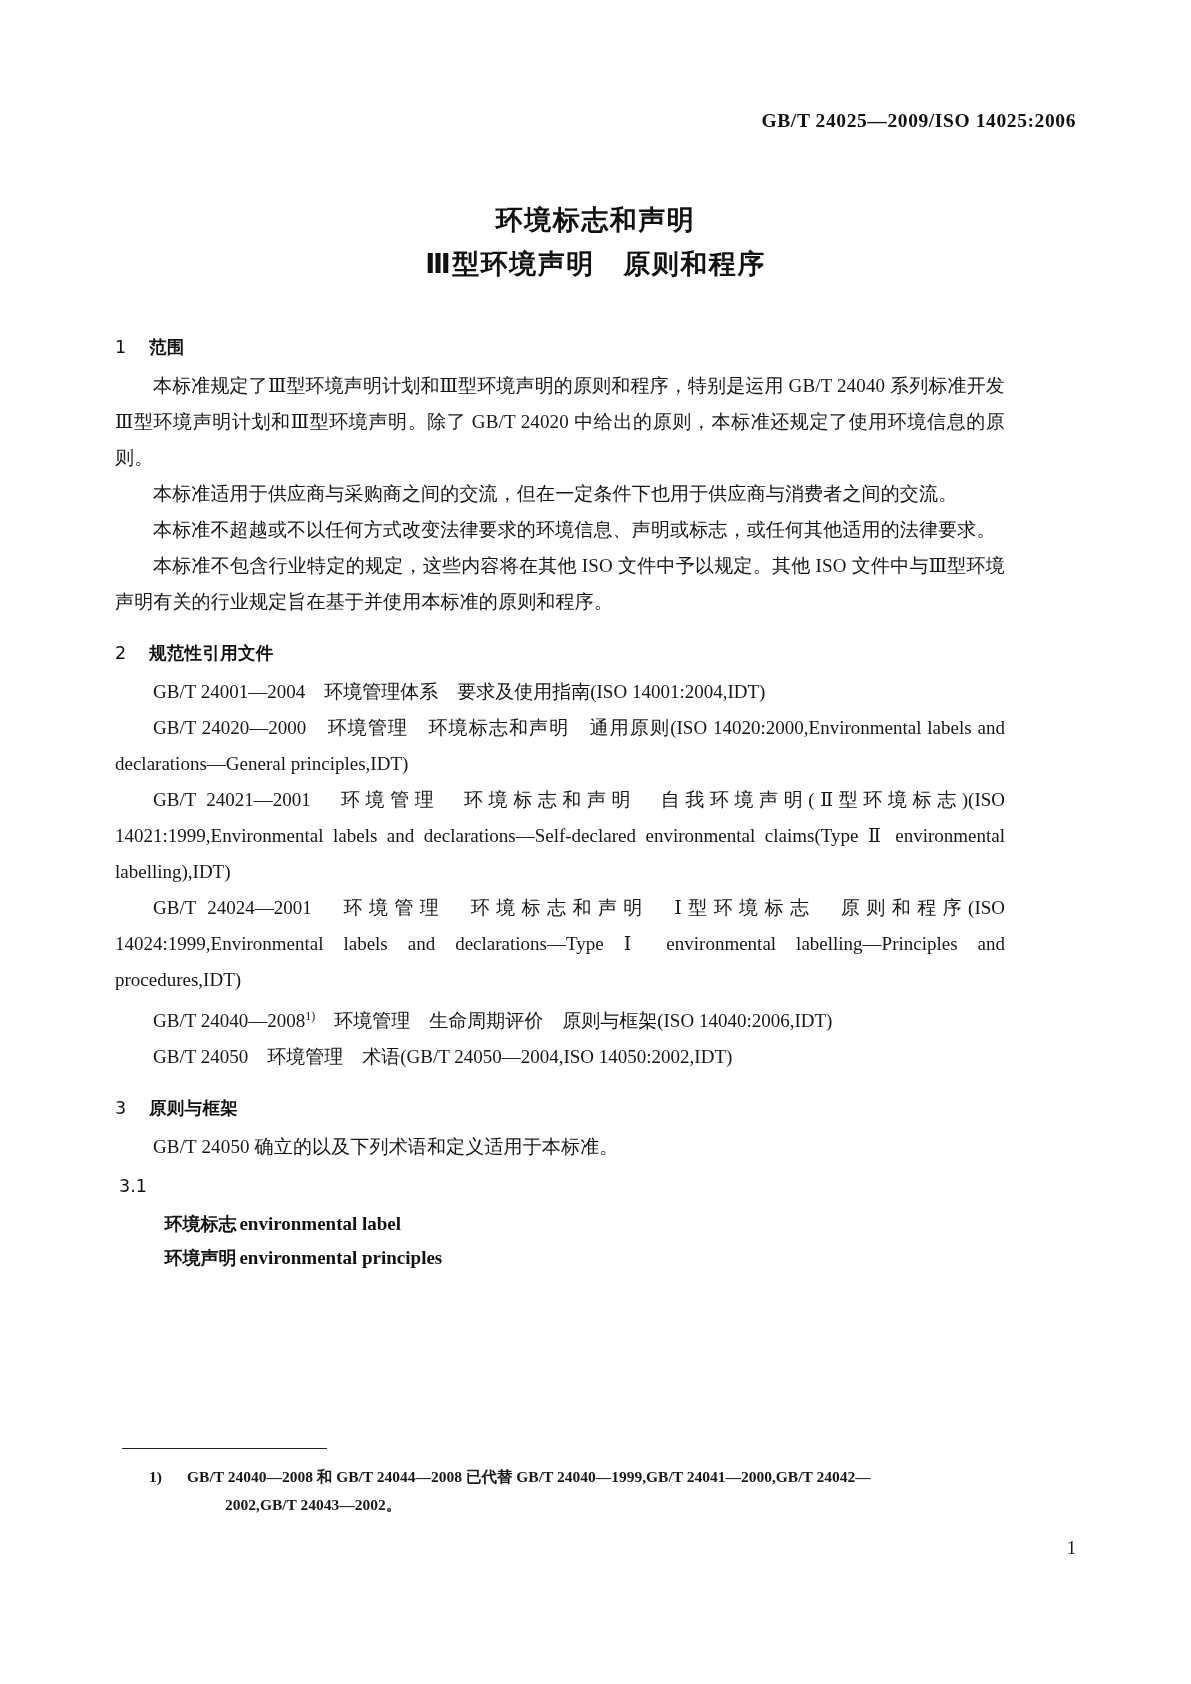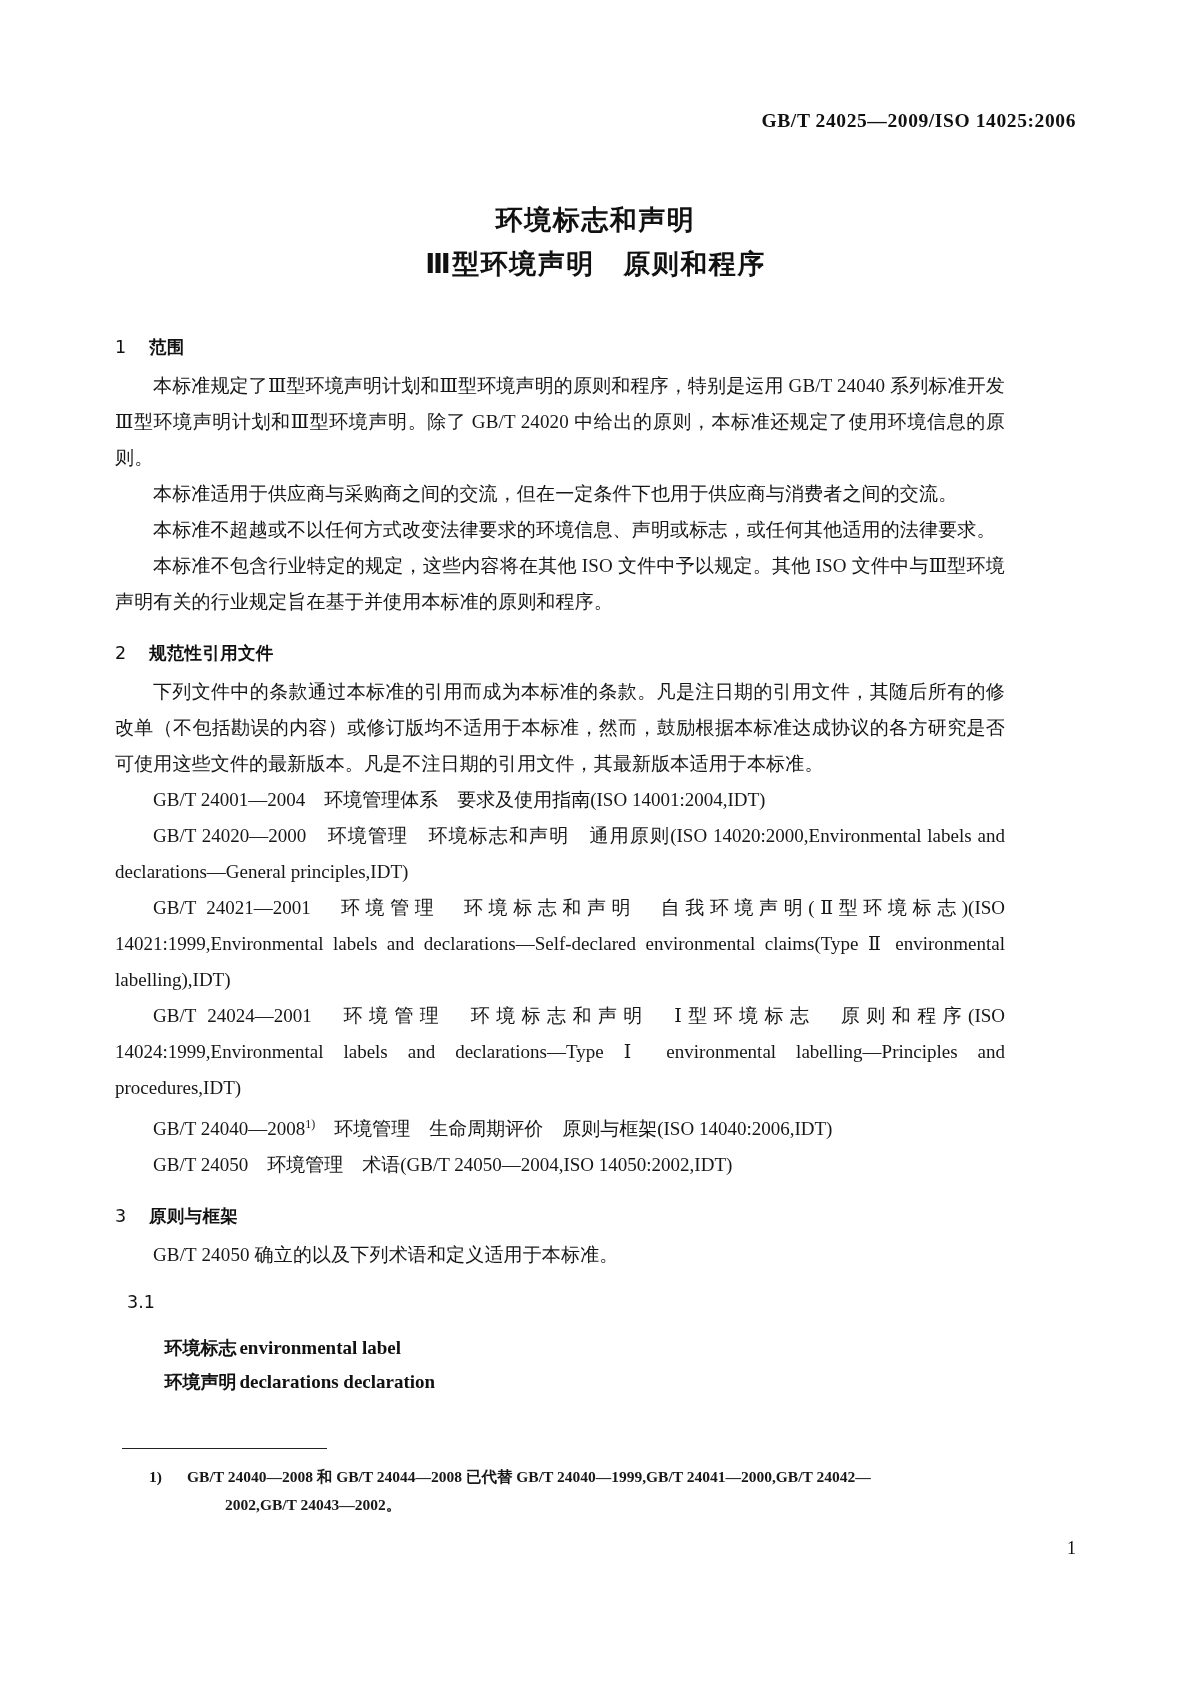--- a/index.html
+++ b/index.html
@@ -98,21 +98,21 @@
     padding: 0;
     font-family: "Liberation Serif", "DejaVu Serif", serif;
     font-size: 19px;
     line-height: 36px;
     text-align: justify;
     text-indent: 2em;
     color: #161616;
   }
 
   p.subclause-num {
-    margin: 12px;
+    margin: 4px;
     font-family: "DejaVu Sans", "Liberation Sans", sans-serif;
     font-size: 17.5px;
     line-height: 34px;
     color: #111;
   }
   p.term {
     margin: 0;
     padding: 0;
     font-family: "Liberation Serif", "DejaVu Serif", serif;
     font-weight: bold;
@@ -202,21 +202,20 @@
     <p class="para">本标准规定了Ⅲ型环境声明计划和Ⅲ型环境声明的原则和程序，特别是运用 GB/T 24040 系列标准开发Ⅲ型环境声明计划和Ⅲ型环境声明。除了 GB/T 24020 中给出的原则，本标准还规定了使用环境信息的原则。</p>
     <p class="para">本标准适用于供应商与采购商之间的交流，但在一定条件下也用于供应商与消费者之间的交流。</p>
     <p class="para">本标准不超越或不以任何方式改变法律要求的环境信息、声明或标志，或任何其他适用的法律要求。</p>
     <p class="para">本标准不包含行业特定的规定，这些内容将在其他 ISO 文件中予以规定。其他 ISO 文件中与Ⅲ型环境声明有关的行业规定旨在基于并使用本标准的原则和程序。</p>
 
     <div class="clause-spacer-before"></div>
     <h2 class="clause">
       <span class="num">2</span><span>规范性引用文件</span>
     </h2>
     <div class="spacer-sm"></div>
-    <p class="para">下列文件中的条款通过本标准的引用而成为本标准的条款。凡是注日期的引用文件，其随后所有的修改单（不包括勘误的内容）或修订版均不适用于本标准，然而，鼓励根据本标准达成协议的各方研究是否可使用这些文件的最新版本。凡是不注日期的引用文件，其最新版本适用于本标准。</p>
 
     <p class="ref">GB/T 24001—2004　环境管理体系　要求及使用指南(ISO 14001:2004,IDT)</p>
     <p class="ref">GB/T 24020—2000　环境管理　环境标志和声明　通用原则(ISO 14020:2000,Environmental labels and declarations—General principles,IDT)</p>
     <p class="ref">GB/T 24021—2001　环境管理　环境标志和声明　自我环境声明(Ⅱ型环境标志)(ISO 14021:1999,Environmental labels and declarations—Self-declared environmental claims(Type Ⅱ environmental labelling),IDT)</p>
     <p class="ref">GB/T 24024—2001　环境管理　环境标志和声明　Ⅰ型环境标志　原则和程序(ISO 14024:1999,Environmental labels and declarations—Type Ⅰ environmental labelling—Principles and procedures,IDT)</p>
 
     <p class="ref"><span>GB/T 24040—2008</span><sup class="fn">1)</sup><span>　环境管理　生命周期评价　原则与框架(ISO 14040:2006,IDT)</span></p>
 
 
     <p class="ref">GB/T 24050　环境管理　术语(GB/T 24050—2004,ISO 14050:2002,IDT)</p>
@@ -225,21 +224,21 @@
     <h2 class="clause">
       <span class="num">3</span><span>原则与框架</span>
     </h2>
     <div class="spacer-sm"></div>
     <p class="para">GB/T 24050 确立的以及下列术语和定义适用于本标准。</p>
 
     <p class="subclause-num">3.1</p>
 
     <p class="term"><span class="cn">环境标志</span><span class="en">environmental label</span></p>
 
-    <p class="term"><span class="cn">环境声明</span><span class="en">declarations declaration</span></p>
+    <p class="term"><span class="cn">环境声明</span><span class="en">environmental principles</span></p>
 
   </div>
 
   <div class="footnote-area">
     <div class="footnote-rule"></div>
     <p class="footnote"><span class="fn-mark">1)</span><span>GB/T 24040—2008 和 GB/T 24044—2008 已代替 GB/T 24040—1999,GB/T 24041—2000,GB/T 24042—</span><span class="fn-cont">2002,GB/T 24043—2002。</span></p>
   </div>
 
   <div class="page-number">1</div>
 

